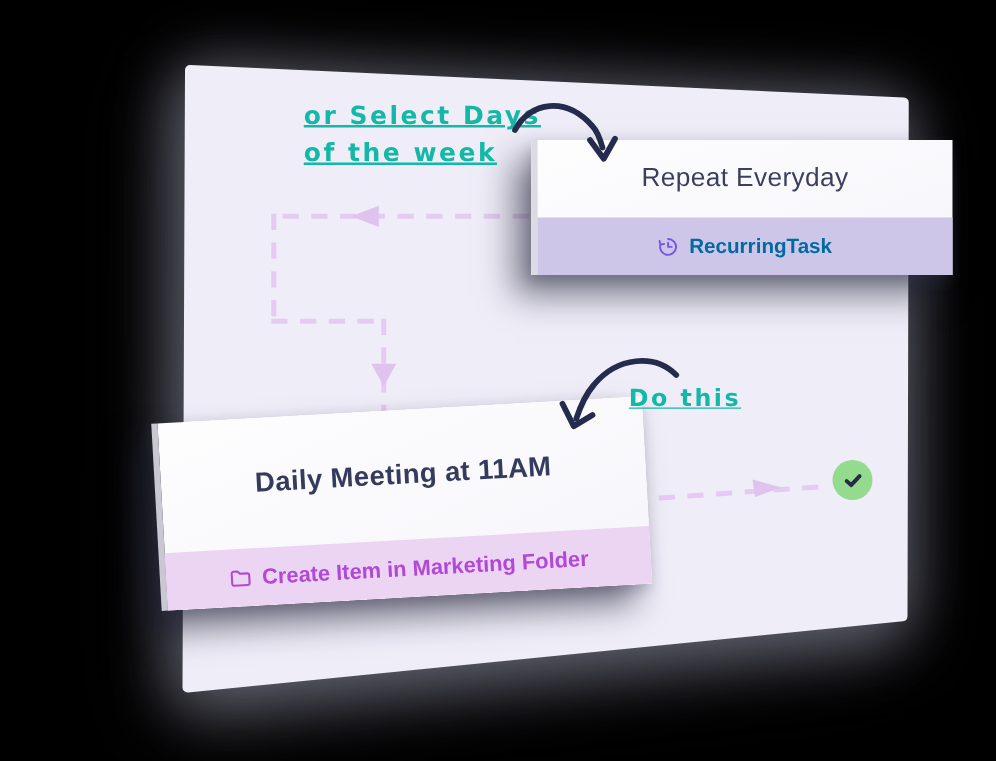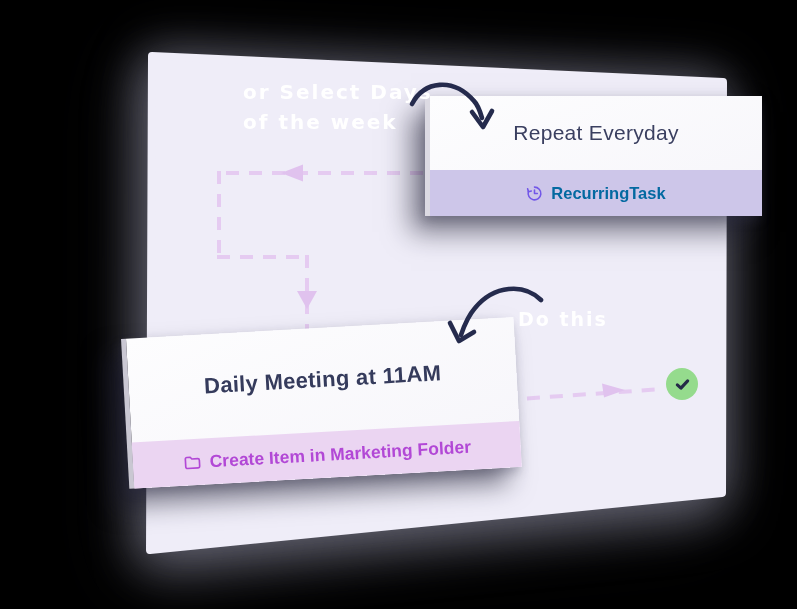--- a/index.html
+++ b/index.html
@@ -13,42 +13,42 @@
     filter:drop-shadow(0 16px 26px rgba(150,150,170,.45))
            drop-shadow(0 -8px 22px rgba(130,130,150,.30))
            drop-shadow(-14px 8px 22px rgba(130,130,150,.30));
   }
   
   .card{
     position:absolute;display:flex;flex-direction:column;
     background:linear-gradient(160deg,#FDFDFE 0%,#F6F5FA 100%);
     box-shadow:-14px 16px 26px rgba(25,25,45,.55), -2px 5px 10px rgba(70,70,100,.25);
   }
-  #repeat-card{left:425px;top:96px;width:332px;height:120px;border-left:5px solid #DCDAE3;}
+  #repeat-card{left:425px;top:112px;width:332px;height:108px;border-left:5px solid #DCDAE3;}
   #daily-card{left:121px;top:339px;width:388px;height:150px;border-left:5px solid #C9C7D2;
     transform:rotate(-3.2deg);transform-origin:top left;}
   .card-title{
     flex:1;display:flex;align-items:center;justify-content:center;
     color:#3A3F60;font-size:21px;font-weight:500;letter-spacing:.3px;
   }
   #daily-card .card-title{font-size:22px;font-weight:600;color:#353B5C;}
   .card-chip{
     display:flex;align-items:center;justify-content:center;gap:8px;
     font-weight:700;
   }
   #repeat-chip{height:46px;background:#CDC6E9;color:#0369a1;font-size:16.5px;}
   #daily-chip{height:46px;background:#EBD5F2;color:#B248D6;font-size:17.5px;}
   .chip-icon{display:flex;align-items:center;}
   
   .handnote{
-    position:absolute;color:#ffffff;font-family:"DejaVu Sans",sans-serif;
-    font-weight:700;letter-spacing:2px;
+    position:absolute;color:#14b8a6;font-family:"DejaVu Sans",sans-serif;
+    font-weight:700;letter-spacing:2px;text-decoration:underline;
   }
   #note-select-days{left:243px;top:77px;font-size:20px;line-height:30px;}
-  #note-do-this{left:518px;top:308px;font-size:19px;}
+  #note-do-this{left:503px;top:308px;font-size:19px;}
   
   #ink-layer{position:absolute;left:0;top:0;width:797px;height:609px;pointer-events:none;}
   
   #check-circle{
     position:absolute;left:666px;top:368px;width:32px;height:32px;border-radius:50%;
     background:#95DB8D;display:flex;align-items:center;justify-content:center;
   }
 </style>
 </head>
 <body>

